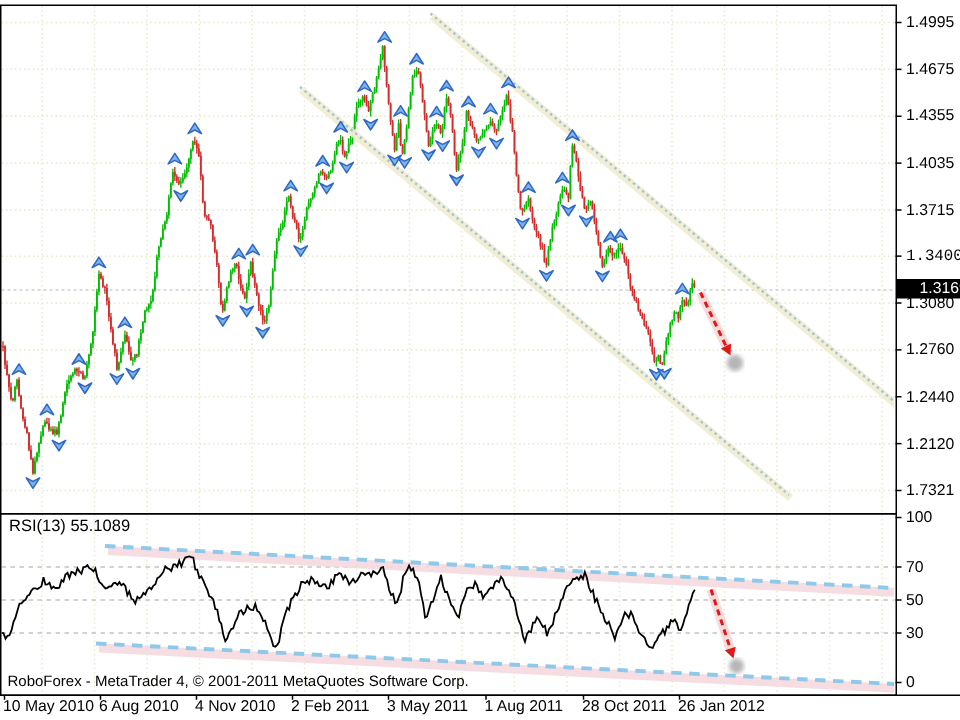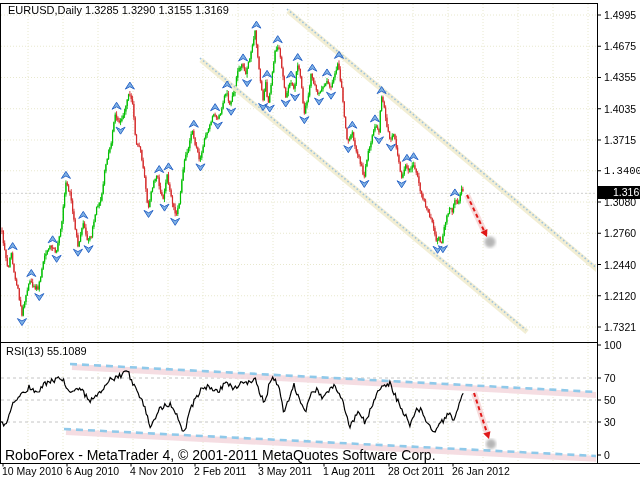--- a/index.html
+++ b/index.html
@@ -2,21 +2,21 @@
 <html><head>
 <meta charset="utf-8">
 <style>
   html,body{margin:0;padding:0;background:#fff;}
   #root{position:relative;width:640px;height:480px;background:#fff;overflow:hidden;
         font-family:"Liberation Sans","DejaVu Sans",sans-serif;color:#000;}
   #chart-svg{position:absolute;left:0;top:0;}
   .txt{position:absolute;white-space:nowrap;line-height:12px;}
   #title{left:8px;top:4px;font-size:11px;}
   #rsi-label{left:6px;top:345px;font-size:11px;}
-  #copyright{left:5px;top:449px;font-size:14px;}
+  #copyright{left:5px;top:449px;font-size:10px;}
   #current-price{left:598px;top:186px;width:51px;height:13px;background:#000;color:#fff;
                  font-size:10.5px;line-height:13px;padding-left:15px;box-sizing:border-box;}
   .axis-label{position:absolute;font-size:10.5px;line-height:11px;color:#000;}
 </style>
 </head>
 <body>
 
 <div id="root">
   <svg id="chart-svg" width="640" height="480">
       <defs>
@@ -873,21 +873,20 @@
       <line x1="597" y1="455" x2="601" y2="455" stroke="#000000" stroke-width="1"></line>
       <line x1="3" y1="463.5" x2="3" y2="466.5" stroke="#000000" stroke-width="1"></line>
       <line x1="67" y1="463.5" x2="67" y2="466.5" stroke="#000000" stroke-width="1"></line>
       <line x1="131" y1="463.5" x2="131" y2="466.5" stroke="#000000" stroke-width="1"></line>
       <line x1="195" y1="463.5" x2="195" y2="466.5" stroke="#000000" stroke-width="1"></line>
       <line x1="259" y1="463.5" x2="259" y2="466.5" stroke="#000000" stroke-width="1"></line>
       <line x1="324" y1="463.5" x2="324" y2="466.5" stroke="#000000" stroke-width="1"></line>
       <line x1="389" y1="463.5" x2="389" y2="466.5" stroke="#000000" stroke-width="1"></line>
       <line x1="453" y1="463.5" x2="453" y2="466.5" stroke="#000000" stroke-width="1"></line>
     </svg>
-  <div id="title" class="txt">EURUSD,Daily 1.3285 1.3290 1.3155 1.3169</div>
   <div id="rsi-label" class="txt">RSI(13) 55.1089</div>
   <div id="copyright" class="txt">RoboForex - MetaTrader 4, © 2001-2011 MetaQuotes Software Corp.</div>
   <div id="current-price" class="txt">1.3169</div>
   <div id="price-labels">
       <div class="axis-label" style="left: 604px; top: 10px;">1.4995</div>
       <div class="axis-label" style="left: 604px; top: 41px;">1.4675</div>
       <div class="axis-label" style="left: 604px; top: 72px;">1.4355</div>
       <div class="axis-label" style="left: 604px; top: 104px;">1.4035</div>
       <div class="axis-label" style="left: 604px; top: 135px;">1.3715</div>
       <div class="axis-label" style="left: 604px; top: 166px; font-family: Liberation Mono, monospace;">1.3400</div>

